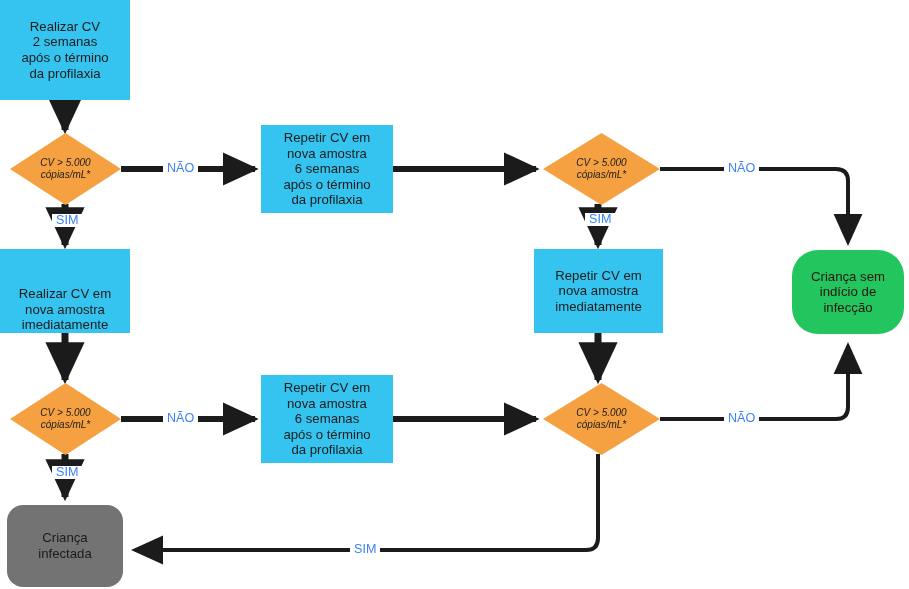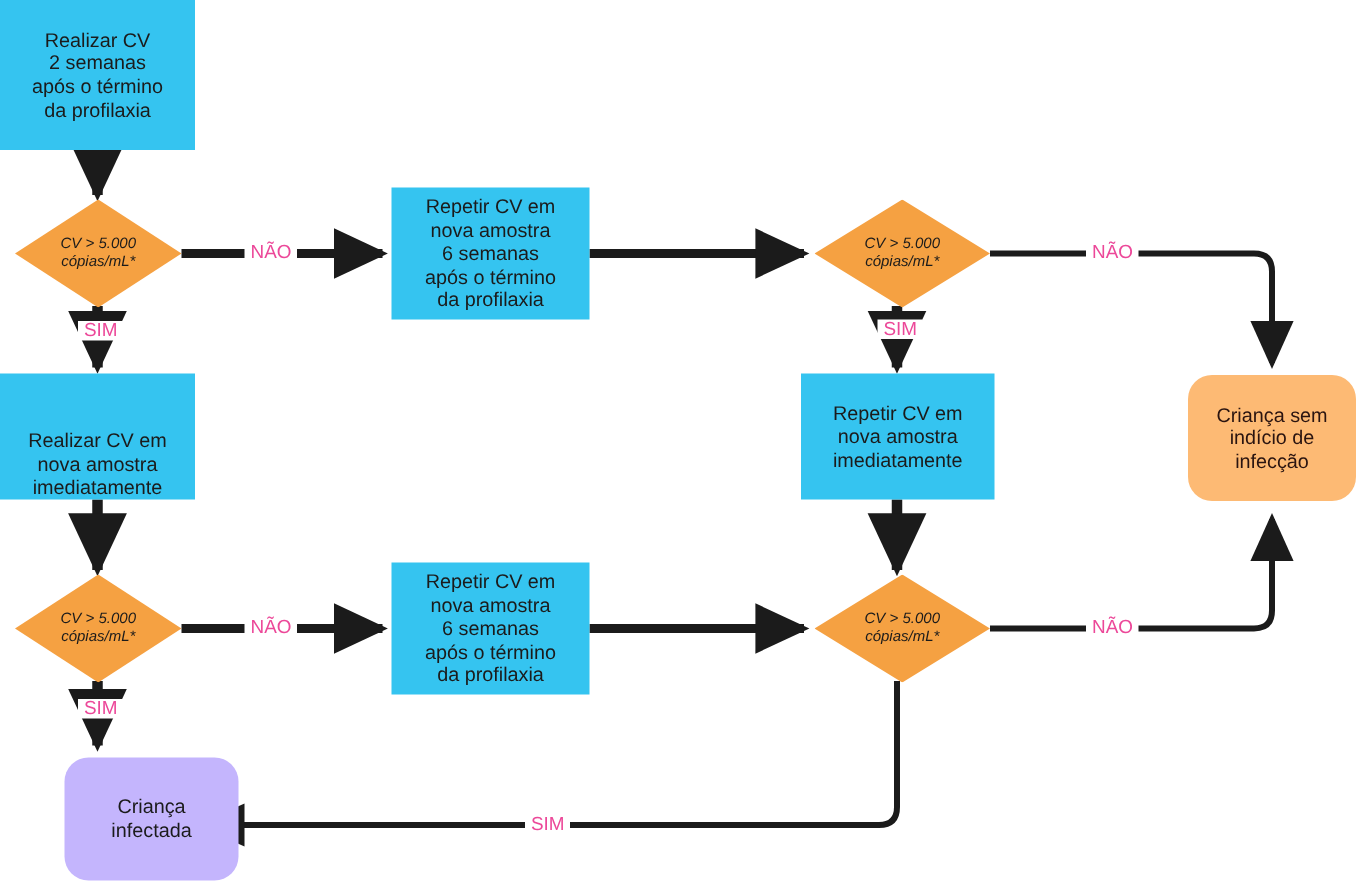--- a/index.html
+++ b/index.html
@@ -38,30 +38,29 @@
     line-height: 1.18;
     color: #1b1b1b;
   }
   .proc {
     background: #35c4f0;
   }
   .proc .txt {
     font-size: 13.2px;
   }
   .terminal-green {
-    background: #c4b5fd;
+    background: #737373;
     border-radius: 16px;
-    margin-left: 36px;
   }
   .terminal-green .txt {
     font-size: 13.2px;
   }
   .terminal-red {
-    background: #fdba74;
-    border-radius: 16px;
+    background: #22c55e;
+    border-radius: 26px;
   }
   .terminal-red .txt {
     font-size: 13.2px;
     color: #2a1410;
   }
   .decision {
     background: transparent;
   }
   .decision .diamond {
     position: absolute;
@@ -74,21 +73,21 @@
   }
   .decision .txt {
     position: relative;
     font-size: 10px;
     z-index: 2;
     font-style: italic;
   }
   .edge-label {
     position: absolute;
     background: #ffffff;
-    color: #ec4899;
+    color: #3b82f6;
     font-size: 12.6px;
     padding: 0 4px;
     line-height: 1;
     white-space: nowrap;
   }
 </style>
 </head>
 <body>
 
 <div id="canvas">

